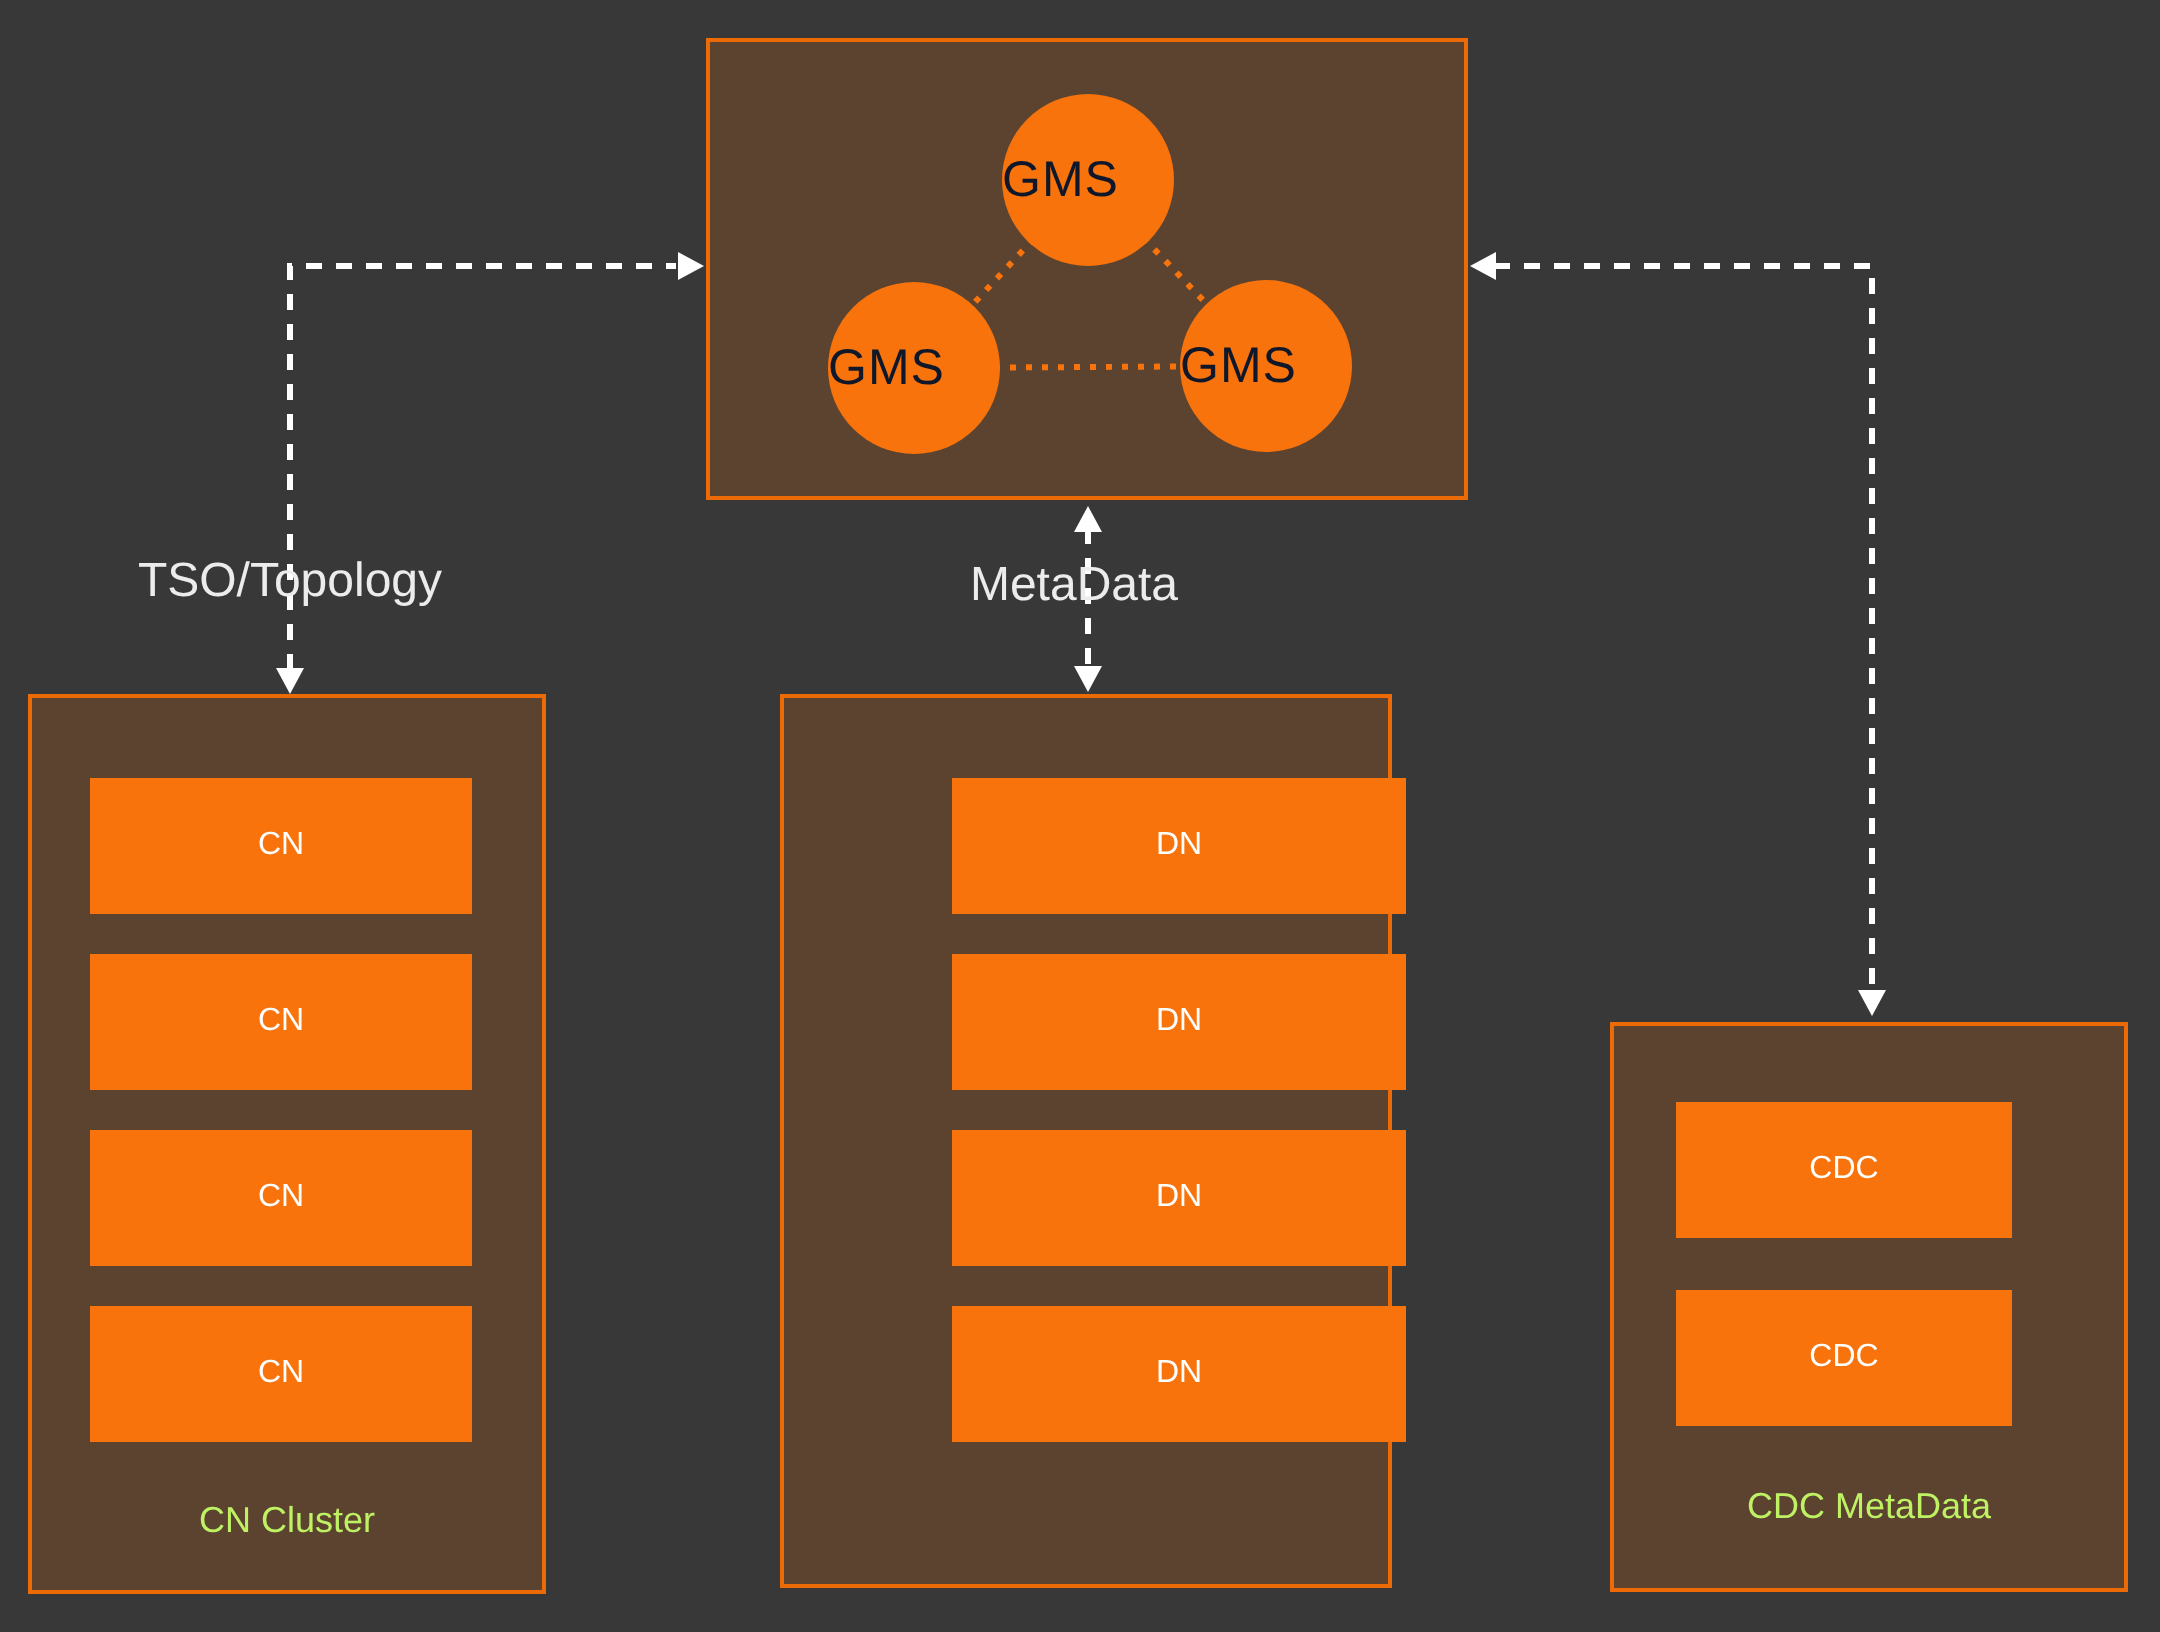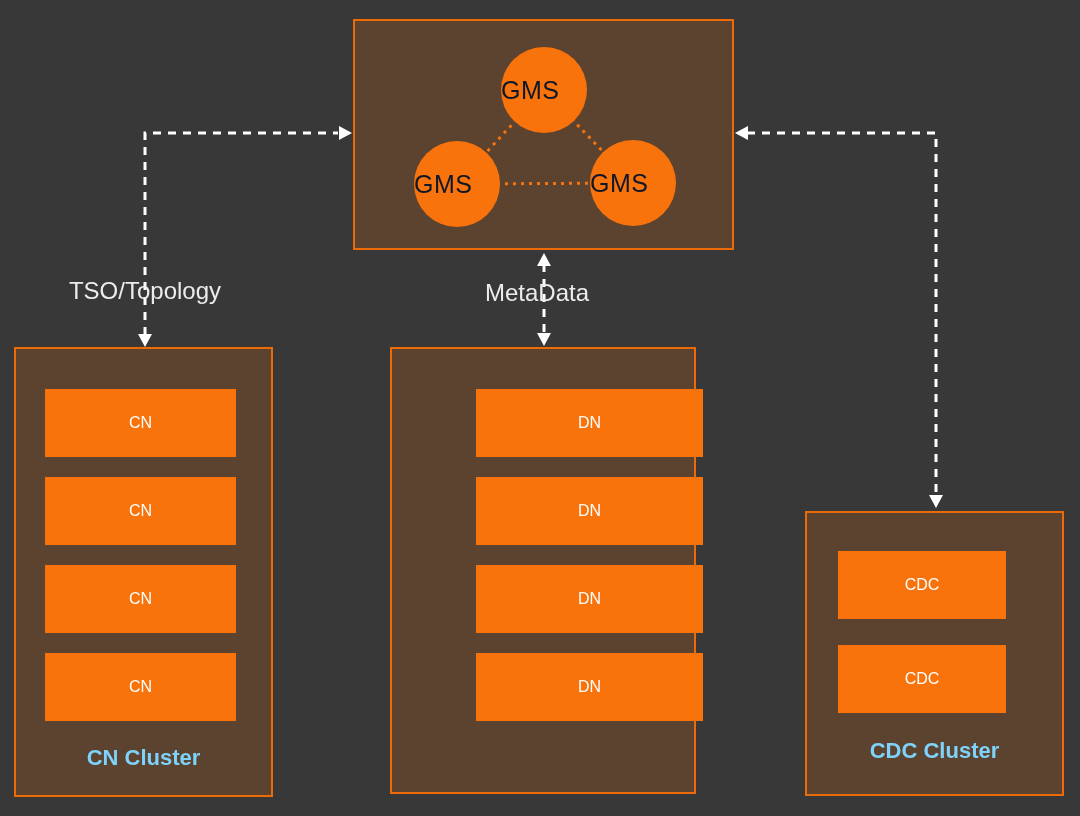--- a/index.html
+++ b/index.html
@@ -28,21 +28,21 @@
     position:absolute;height:68px;background:#F8730B;color:#FFFFFF;
     display:flex;align-items:center;justify-content:center;font-size:16px;
   }
   .cn-bar{left:29px;width:191px;}
   .dn-bar{left:64px;width:227px;margin-left:20px;}
   .cdc-bar{left:31px;width:168px;}
   .bar-1{top:40px;} .bar-2{top:128px;} .bar-3{top:216px;} .bar-4{top:304px;}
   .cdc-1{top:38px;} .cdc-2{top:132px;}
   .cluster-caption{
     position:absolute;left:0;bottom:24px;width:100%;text-align:center;
-    color:#7dd3fc;font-size:22px;font-weight:bold;
+    color:#bef264;font-size:18px;
   }
   .cluster-cdc .cluster-caption{bottom:30px;}
   .connector-label{
     position:absolute;width:260px;text-align:center;color:#ECECEC;font-size:24px;
   }
   .label-tso{left:15px;top:277px;}
   .label-metadata{left:407px;top:279px;}
   .label-topology{left:812px;top:273px;}
   .arrows{position:absolute;left:0;top:0;width:1080px;height:816px;pointer-events:none;}
 </style>
@@ -117,16 +117,16 @@
     </div>
   </div>
 
   <div class="panel cluster-cdc">
     <div class="node-bar cdc-bar cdc-1">
       <span>CDC</span>
     </div>
     <div class="node-bar cdc-bar cdc-2">
       <span>CDC</span>
     </div>
-    <div class="cluster-caption">CDC Cluster</div>
+    <div class="cluster-caption">CDC MetaData</div>
   </div>
 
 </div>
 
 </body></html>

